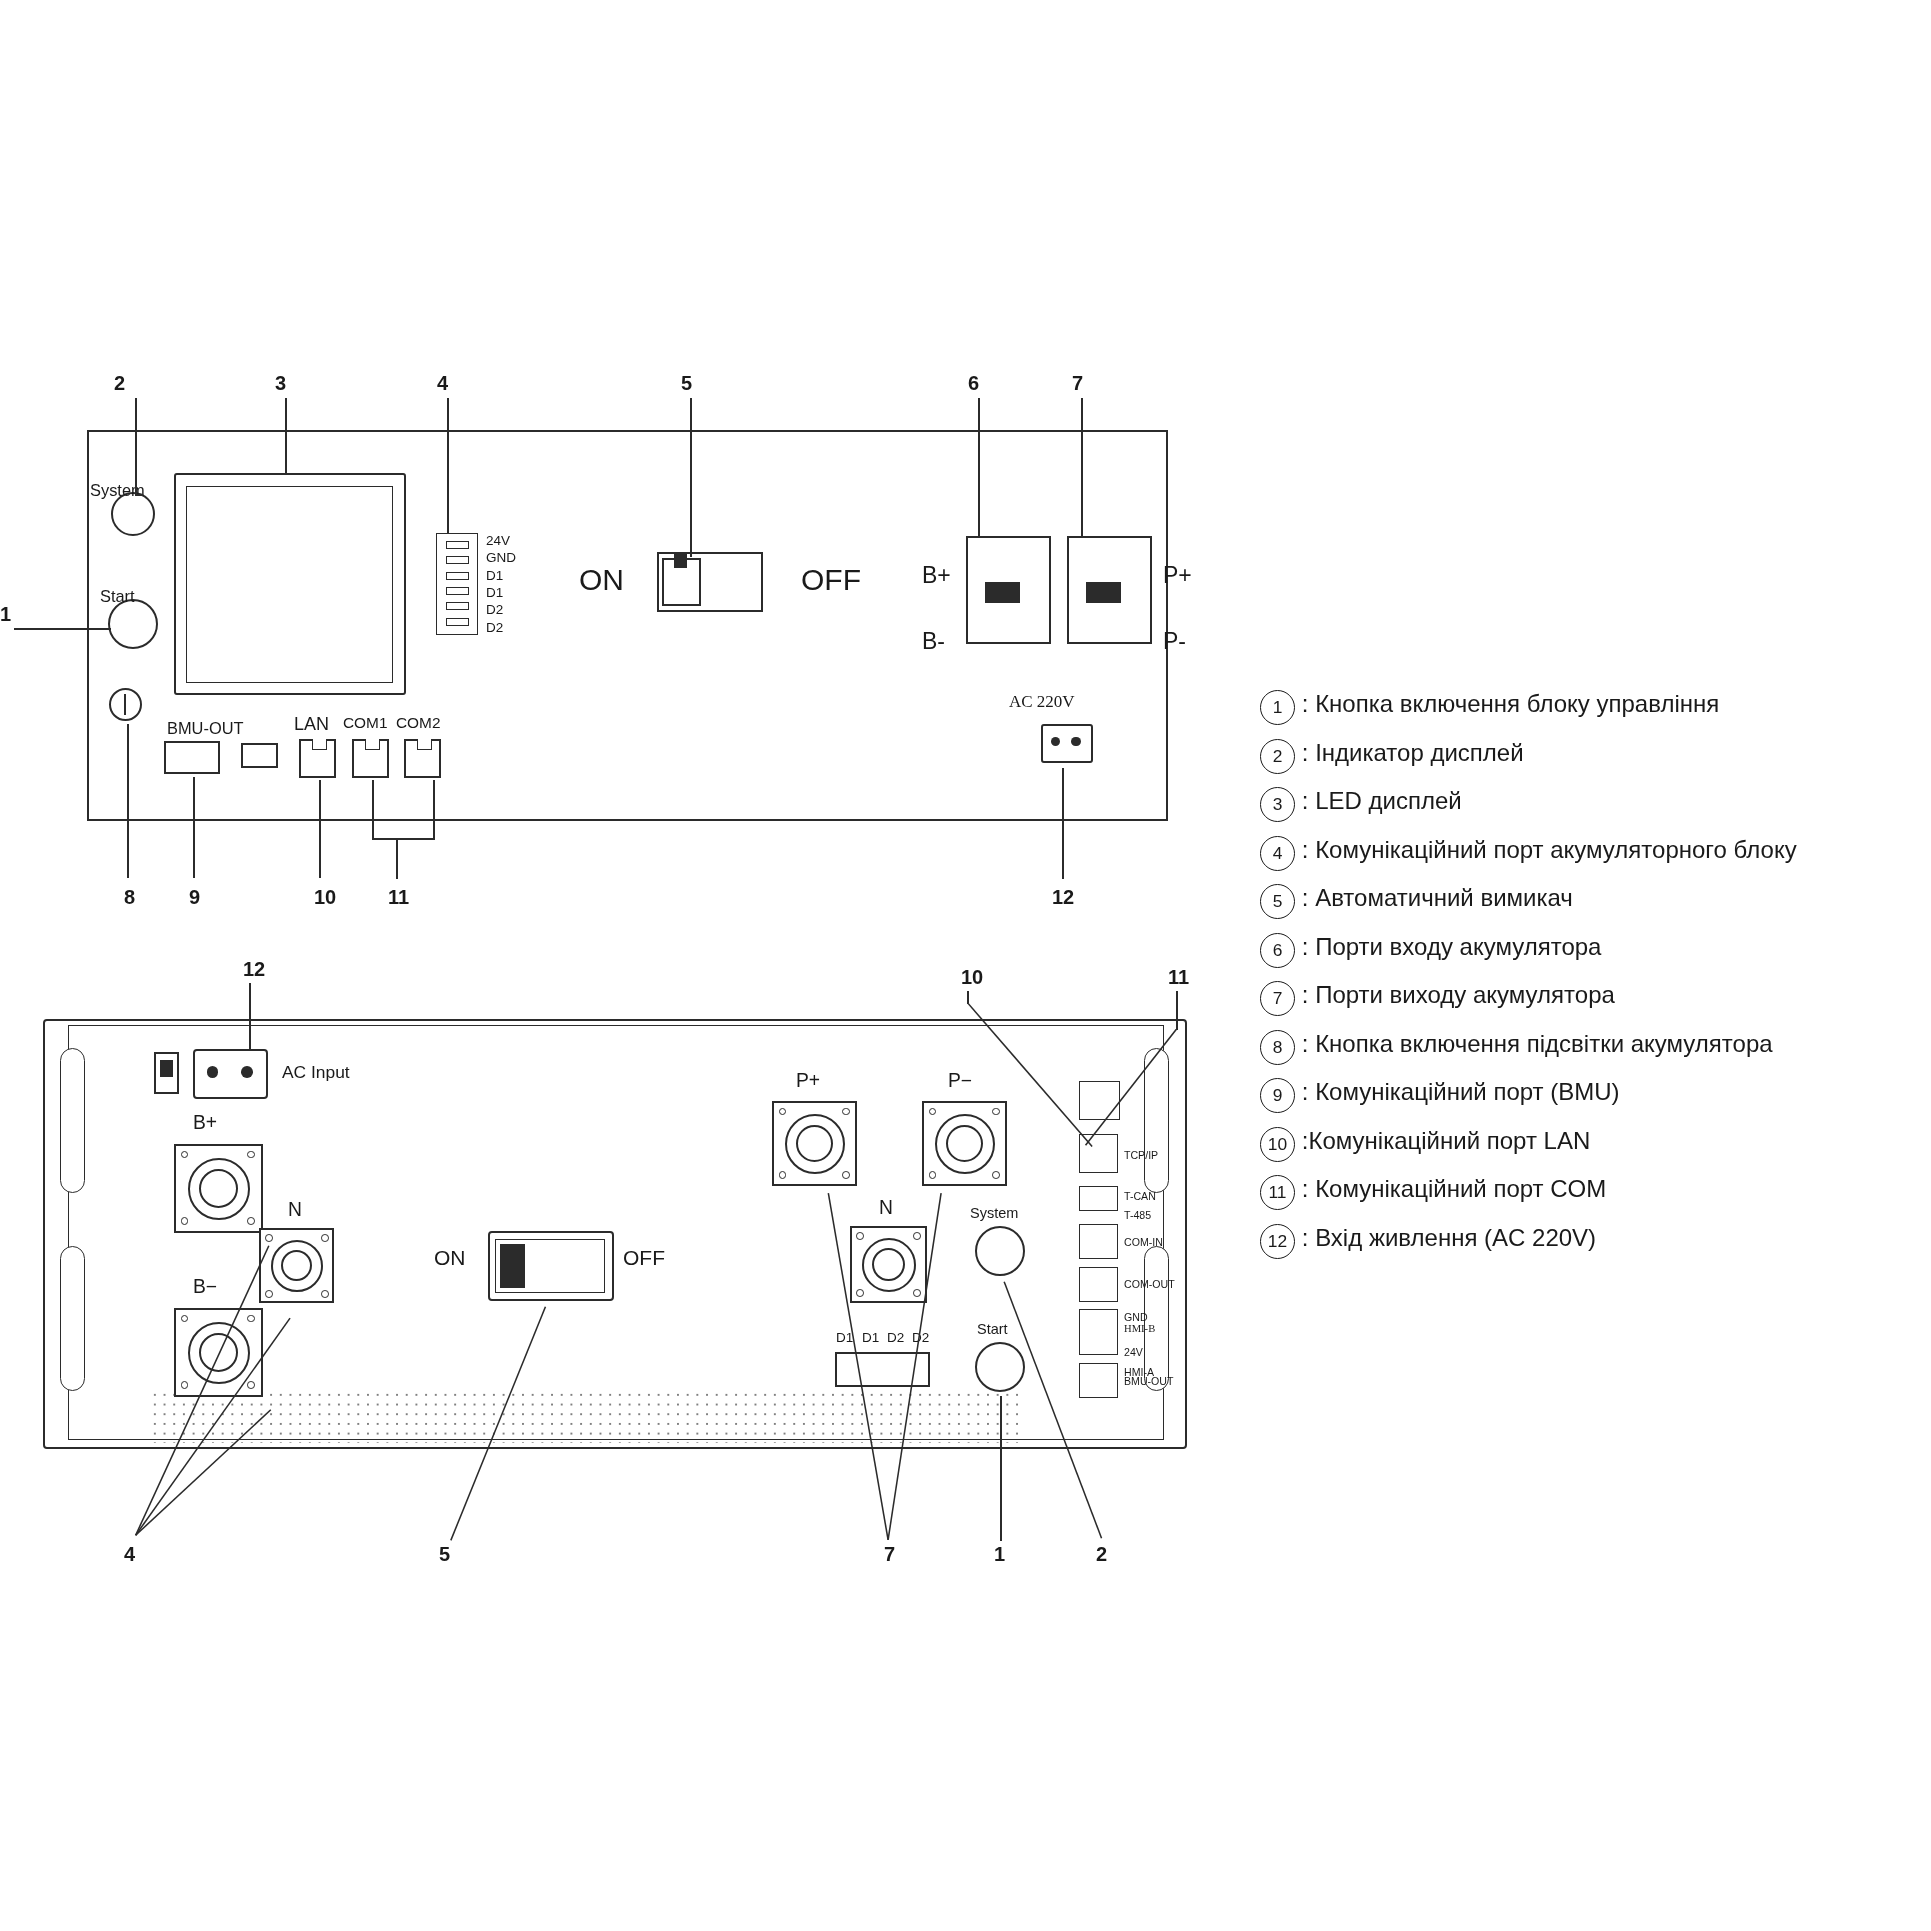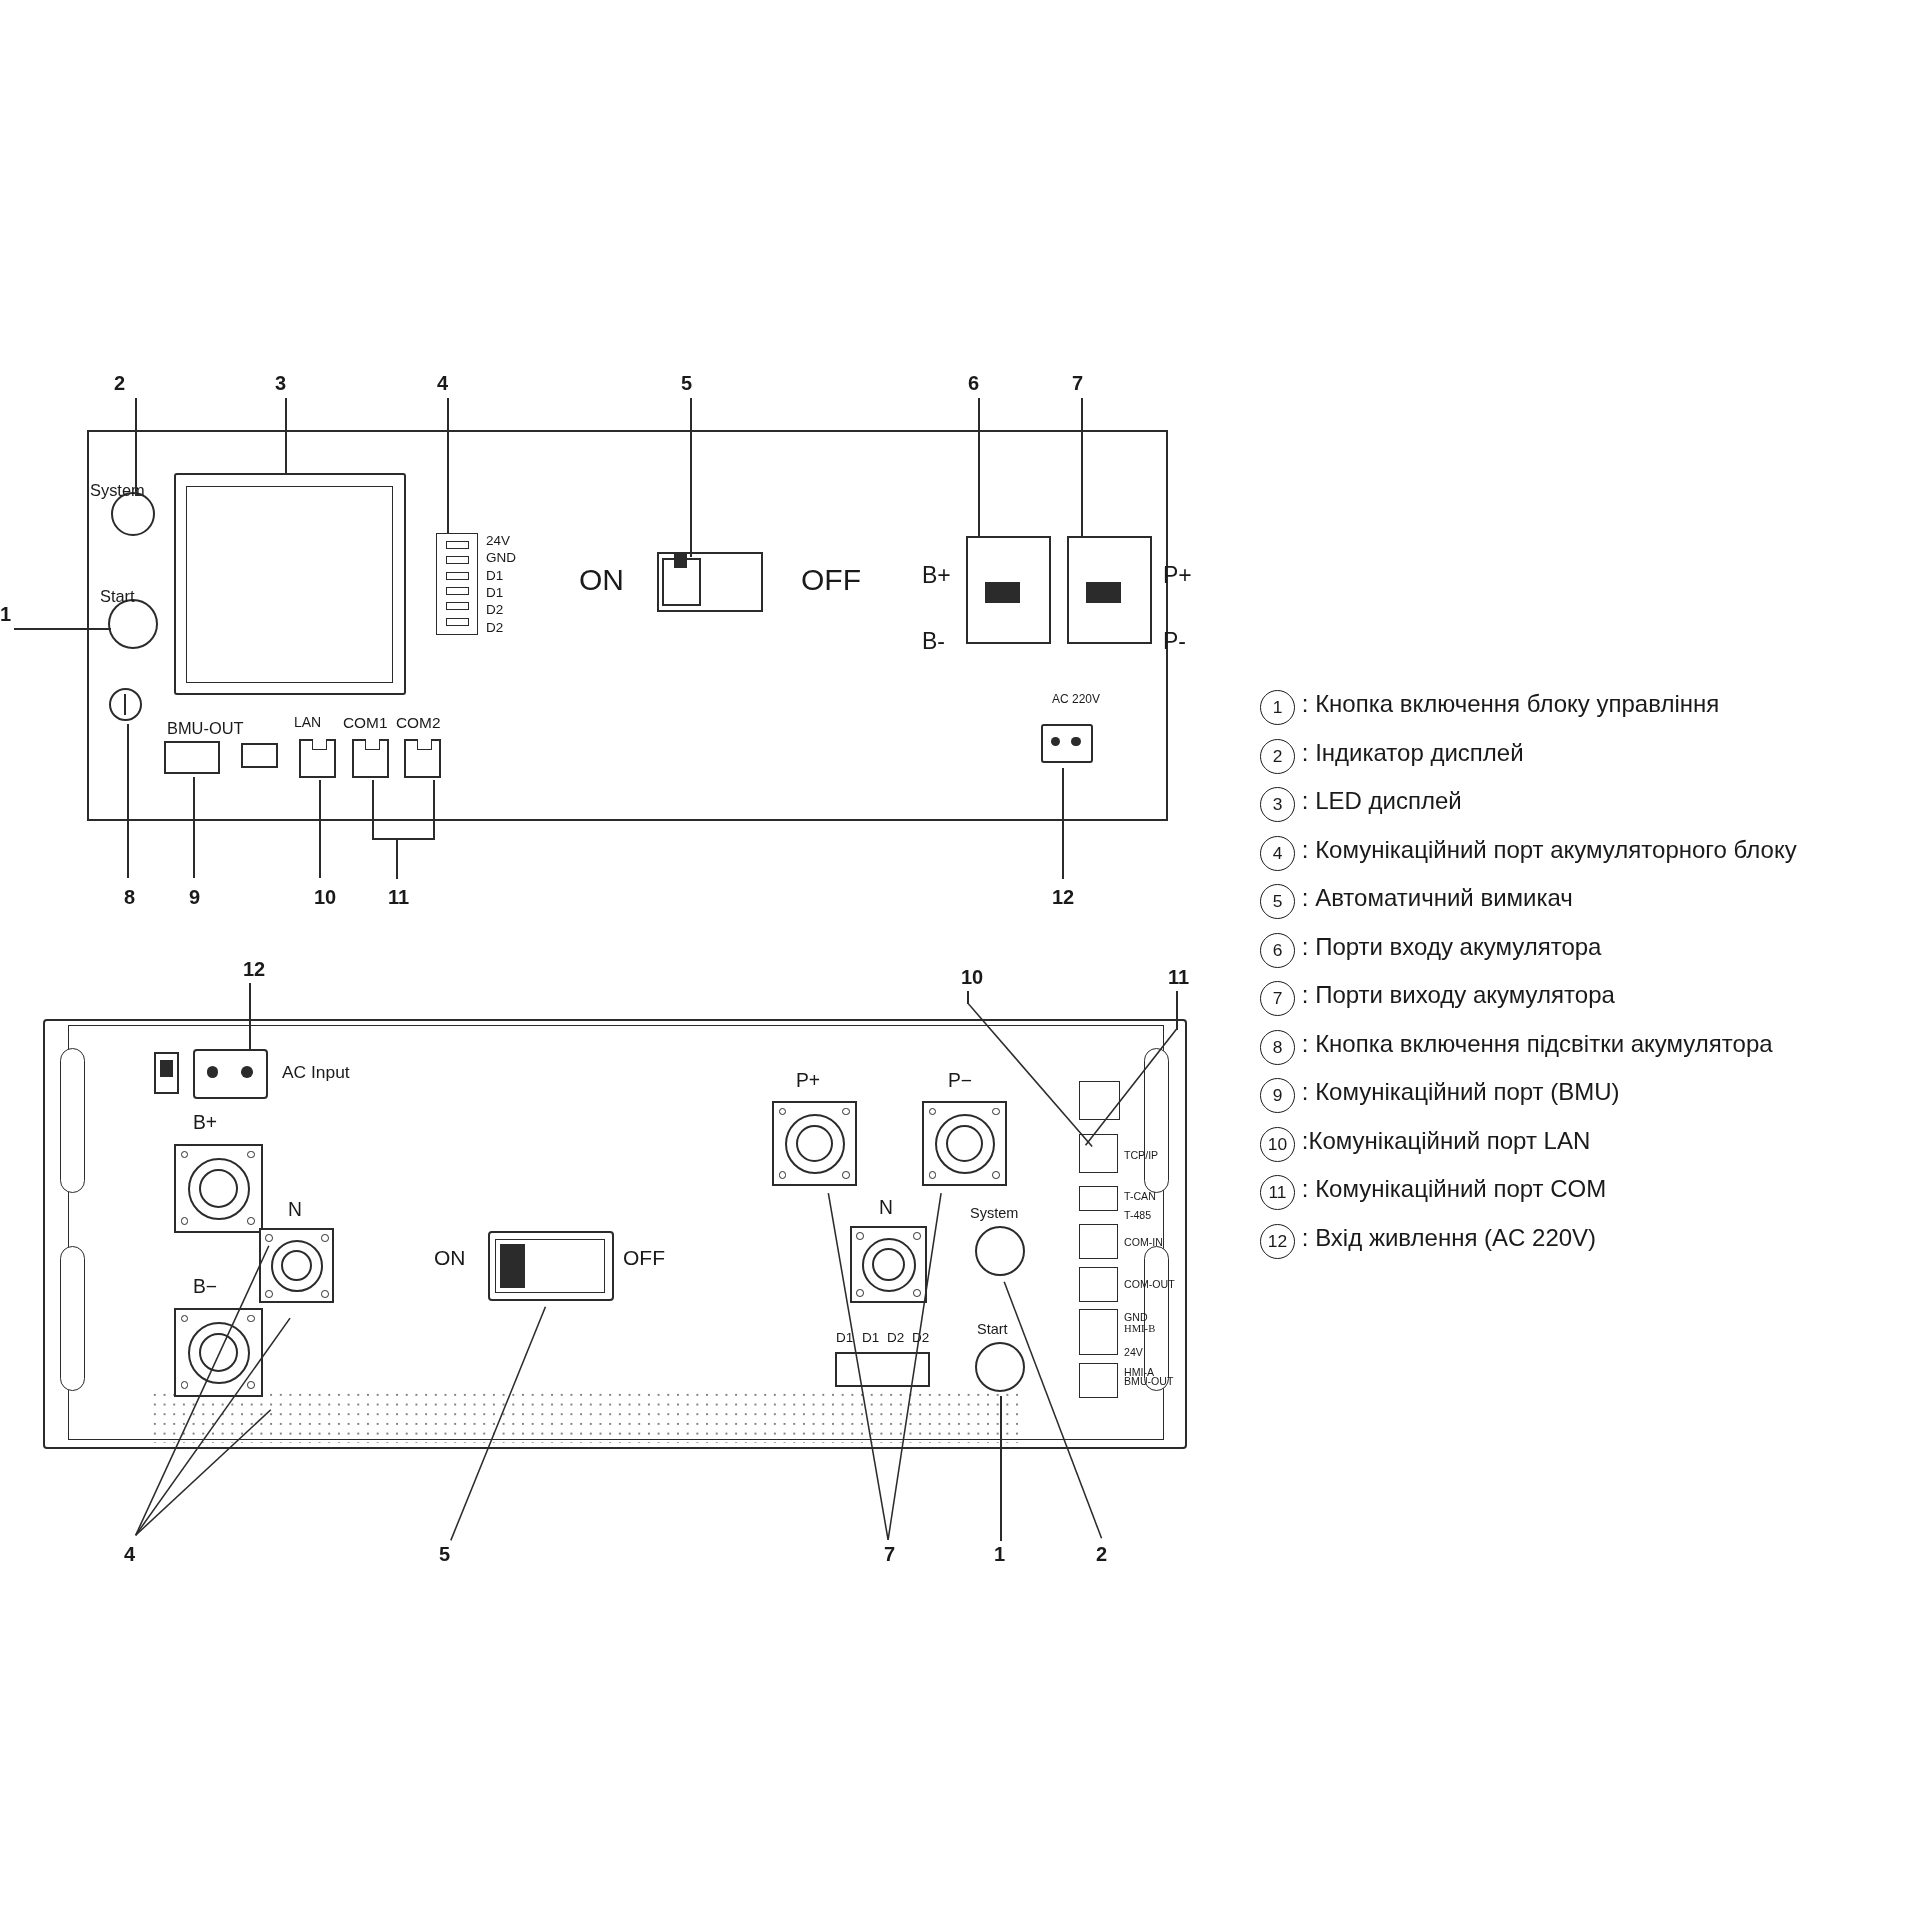--- a/index.html
+++ b/index.html
@@ -70,32 +70,32 @@
   #bat-in-port{left:966px;top:536px;width:85px;height:108px;border:2.9px solid #2b2b2b;background:#fff;box-sizing:border-box;}
   #bat-in-port:after{content:"";position:absolute;left:17.4px;top:44px;width:35px;height:21px;background:#2b2b2b;}
   #bat-out-port{left:1067px;top:536px;width:85px;height:108px;border:2.9px solid #2b2b2b;background:#fff;box-sizing:border-box;}
   #bat-out-port:after{content:"";position:absolute;left:17.4px;top:44px;width:35px;height:21px;background:#2b2b2b;}
   .lbl-bplus{left:922px;top:562px;font-size:23px;}
   .lbl-bminus{left:922px;top:628px;font-size:23px;}
   .lbl-pplus{left:1163px;top:562px;font-size:23px;}
   .lbl-pminus{left:1163px;top:628px;font-size:23px;}
 
   
-  .lbl-ac220{left:1052px;top:692px;font-size:12px;}
+  .lbl-ac220{left:1009px;top:692px;font-size:17px;font-family:Liberation Serif, serif;}
   #ac-inlet-front{left:1041px;top:724px;width:52px;height:39px;border:2.9px solid #2b2b2b;background:#fff;box-sizing:border-box;border-radius:2.9px;}
   #ac-inlet-front:before{content:"";position:absolute;left:7.7px;top:10.6px;width:9.7px;height:9.7px;border-radius:50%;background:#2b2b2b;}
   #ac-inlet-front:after{content:"";position:absolute;left:28px;top:10.6px;width:9.7px;height:9.7px;border-radius:50%;background:#2b2b2b;}
 
   
   .lbl-bmuout-front{left:167px;top:719px;font-size:16.4px;}
   #bmu-out-front{left:164px;top:741px;width:56px;height:33px;border:2.4px solid #2b2b2b;background:#fff;box-sizing:border-box;}
   #bmu-aux-front{left:241px;top:743px;width:37px;height:25px;border:2.4px solid #2b2b2b;background:#fff;box-sizing:border-box;}
   .rj45{position:absolute;width:37px;height:39px;border:2.4px solid #2b2b2b;background:#fff;box-sizing:border-box;}
   .rj45:after{content:"";position:absolute;left:10.6px;top:-1.9px;width:13.5px;height:9.7px;border:1.9px solid #2b2b2b;border-top:none;background:#fff;}
-  .lbl-lan-front{left:294px;top:714px;font-size:14px;}
+  .lbl-lan-front{left:294px;top:714px;font-size:18px;}
   .lbl-com1-front{left:343px;top:714px;font-size:15.4px;}
   .lbl-com2-front{left:396px;top:714px;font-size:15.4px;}
 
   
   .callnum{position:absolute;font-size:20px;font-weight:bold;}
 
   
   #back-panel{
     left:43px;top:1019px;width:1144px;height:430px;
     border:2.9px solid #2b2b2b;background:#fff;box-sizing:border-box;border-radius:3.9px;

